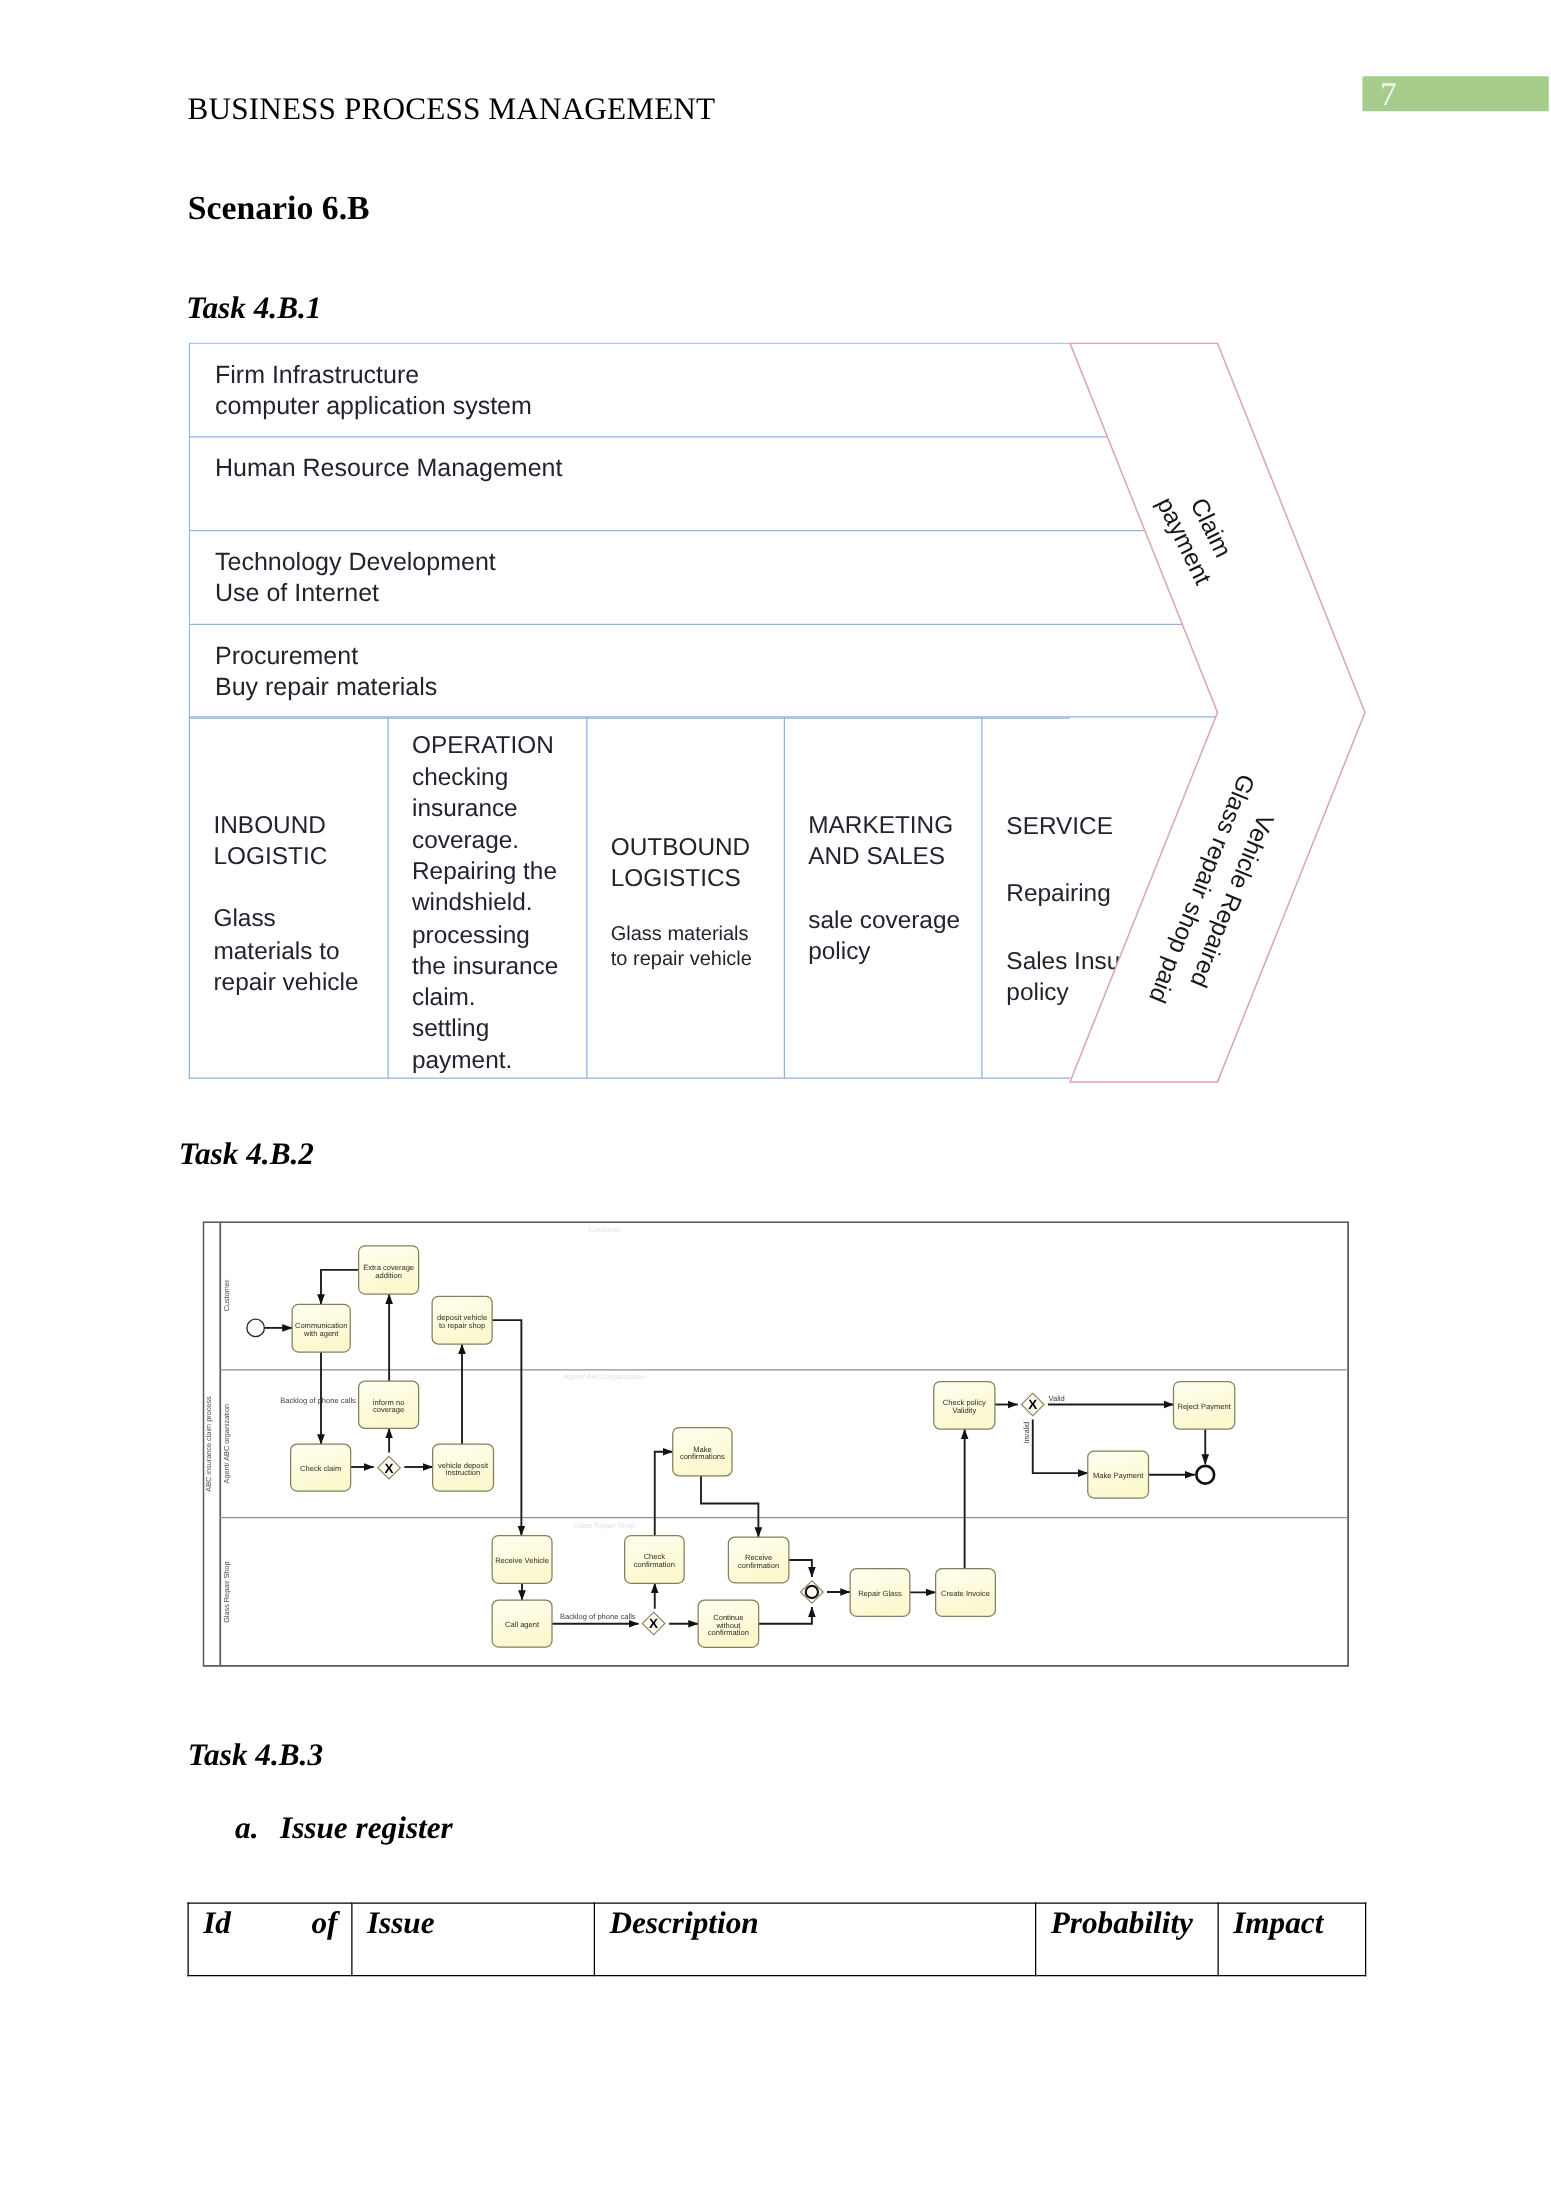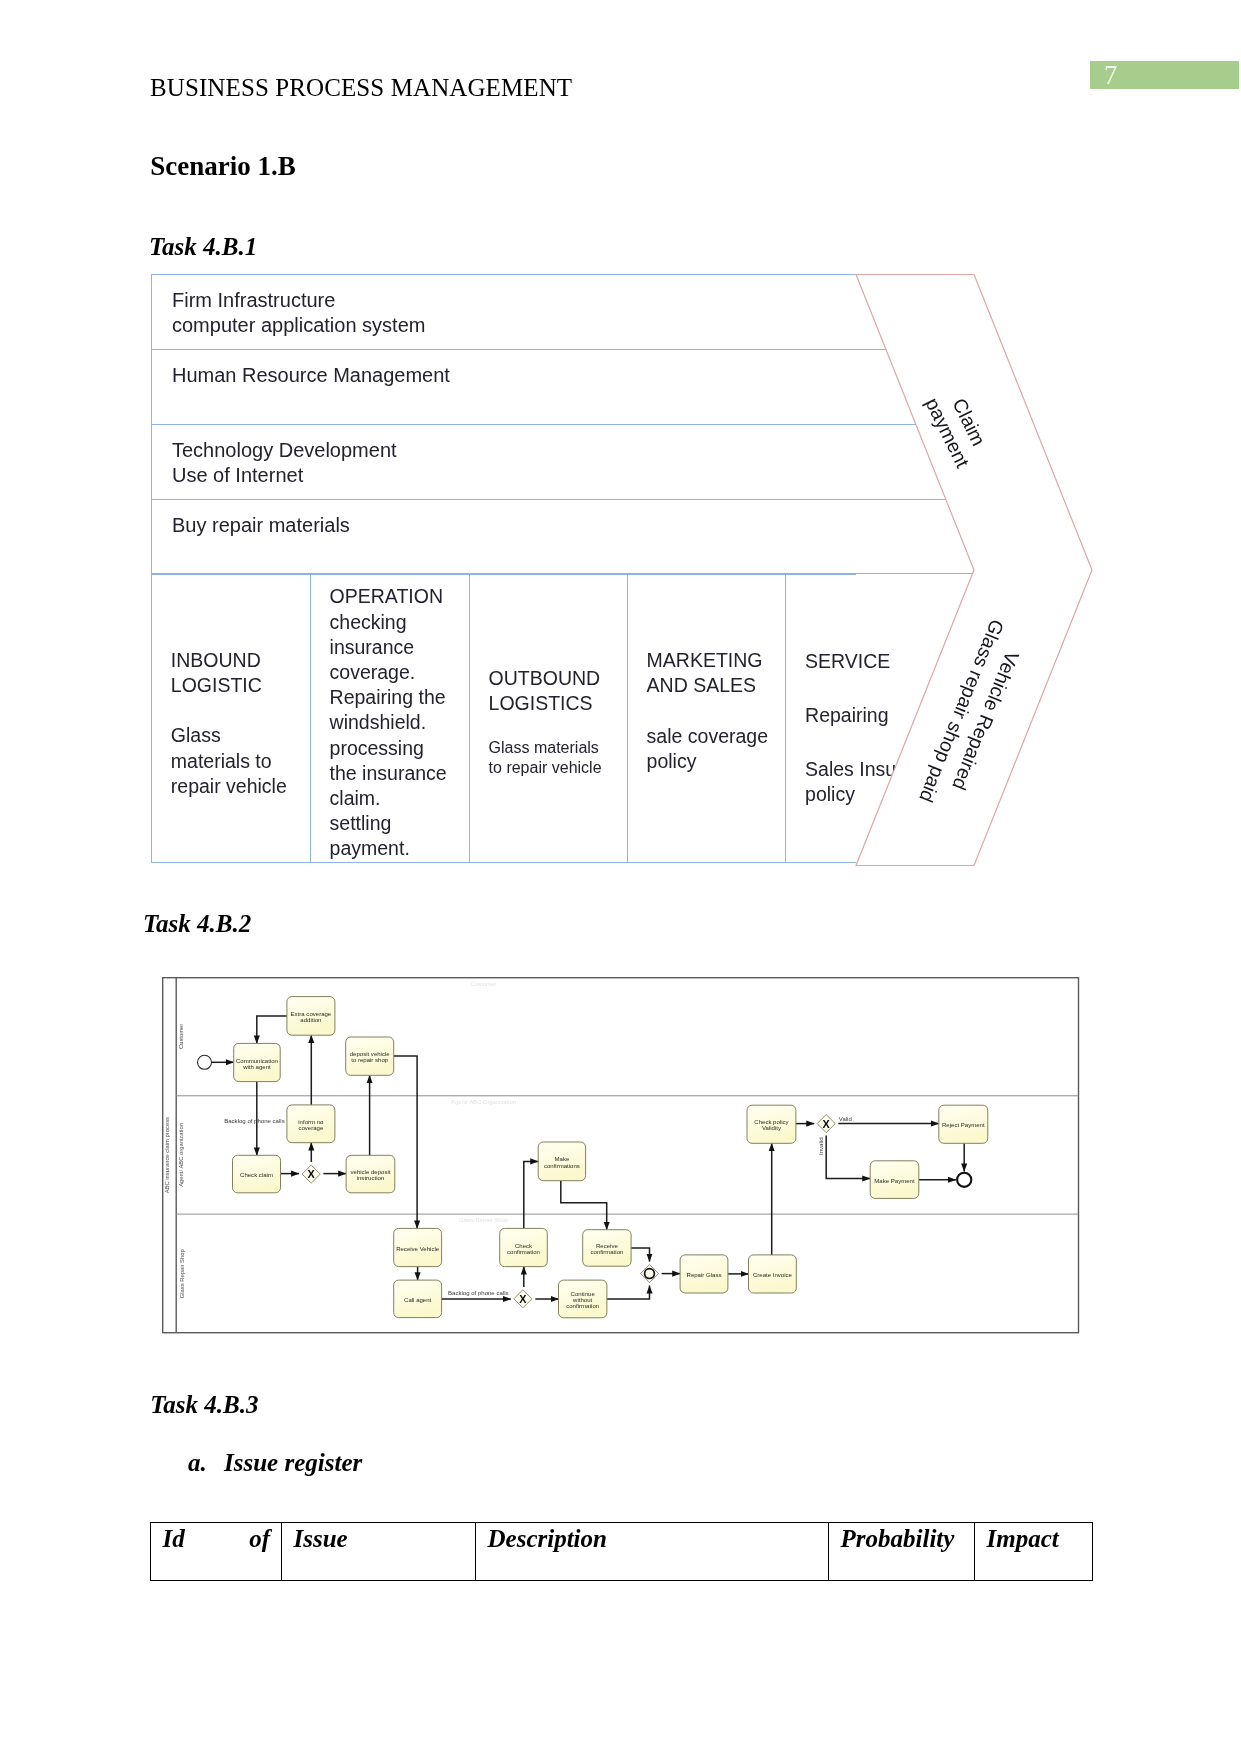--- a/index.html
+++ b/index.html
@@ -68,38 +68,39 @@
   #issuetable th:nth-child(3){width:353px;}
   #issuetable th:nth-child(4){width:146px;}
   #issuetable th:nth-child(5){width:118px;}
 </style>
 </head>
 <body>
 
 <div class="abs" id="page-num-box"></div>
 <div class="abs" id="page-num">7</div>
 <div class="abs" id="doc-header">BUSINESS PROCESS MANAGEMENT</div>
-<div class="abs" id="h-scenario">Scenario 1.B</div>
+<div class="abs" id="h-scenario">Scenario 6.B</div>
 <div class="abs" id="h-task1">Task 4.B.1</div>
 
 <div class="abs" id="valuechain">
 
   <div class="vc-sup" id="vcsup">
       <div class="vc-srow" style="height: 75px;">
         <div class="vc-line">Firm Infrastructure</div>
         <div class="vc-line">computer application system</div>
       </div>
       <div class="vc-srow" style="height: 75px;">
         <div class="vc-line">Human Resource Management</div>
       </div>
       <div class="vc-srow" style="height: 75px;">
         <div class="vc-line">Technology Development</div>
         <div class="vc-line">Use of Internet</div>
       </div>
       <div class="vc-srow" style="height: 75px;">
+        <div class="vc-line">Procurement</div>
         <div class="vc-line">Buy repair materials</div>
       </div>
     </div>
 
   <div class="vc-pri" id="vcpri">
       <div class="vc-pcol" style="flex: 0 0 159px;">
         <div class="vc-pinner" style="left: 18.8px; top: 73.1px;"><div class="vc-ptitle">INBOUND
 LOGISTIC</div><div class="vc-gap" style="height: 25.2px;"></div><div class="vc-pdetail">Glass
 materials to
 repair vehicle</div></div>

